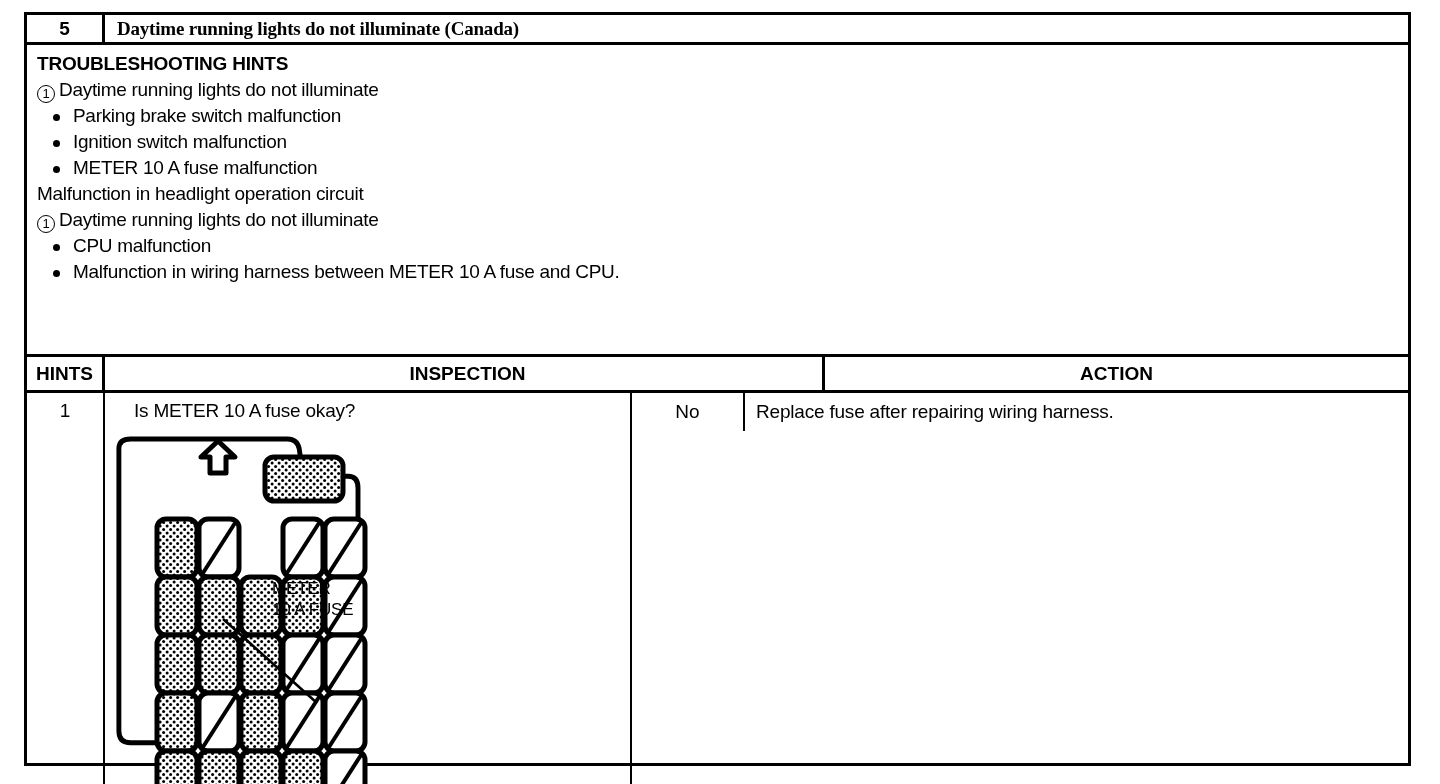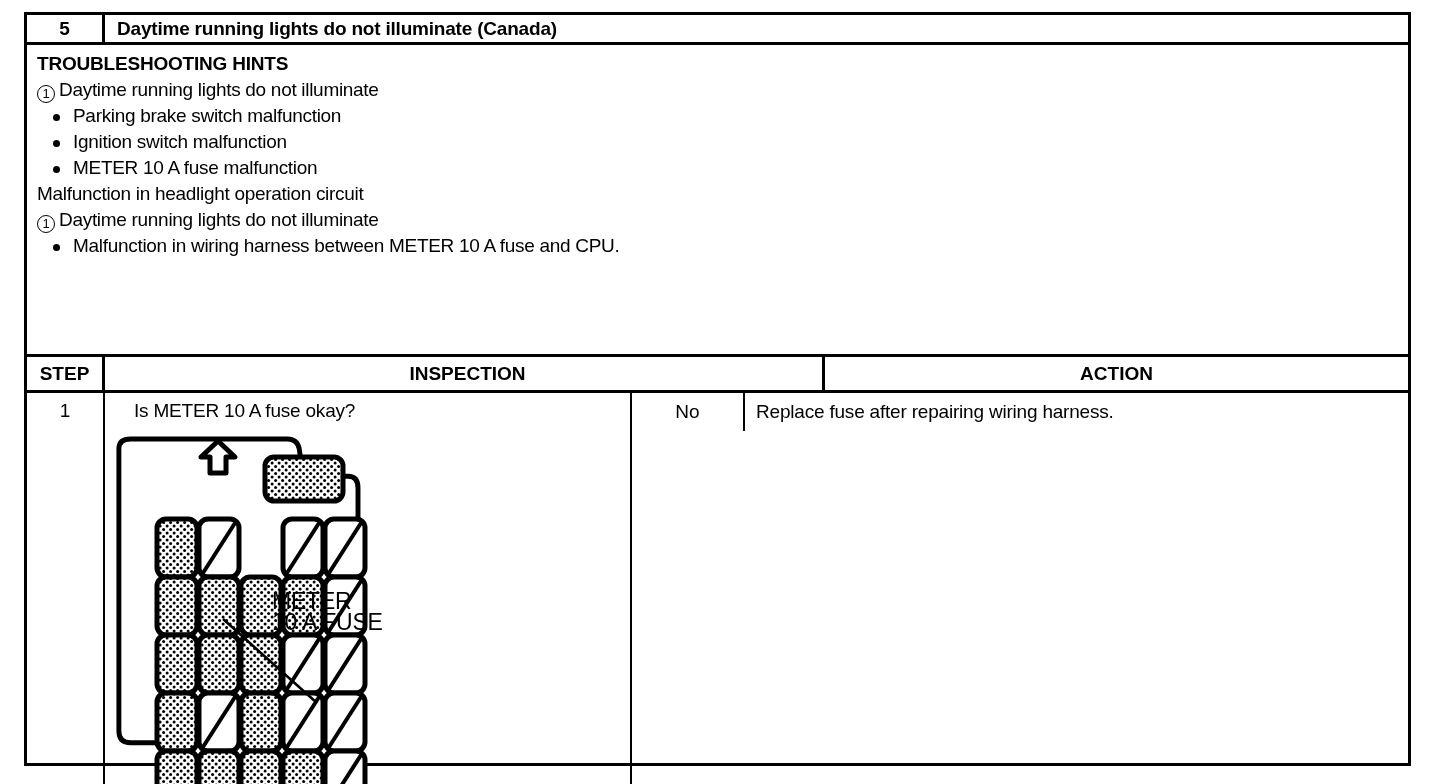--- a/index.html
+++ b/index.html
@@ -44,20 +44,21 @@
     font-size: 19px;
   }
   .title-text {
     flex: 1;
     display: flex;
     align-items: center;
     padding-left: 12px;
     font-weight: bold;
     font-size: 19px;
     letter-spacing: -0.2px;
+    font-family: Liberation Serif, serif;
   }
 
   
   .hints {
     border-bottom: 3px solid #000;
     box-sizing: border-box;
     padding: 6px 0 7px 10px;
     height: 312px;
   }
   .hints-title {
@@ -194,22 +195,22 @@
     position: absolute;
     right: 10px;
     bottom: 4px;
     font-size: 14px;
     letter-spacing: 0.5px;
     font-family: "Liberation Sans", sans-serif;
   }
   .fig-label {
     position: absolute;
     left: 167px;
-    top: 168px;
-    font-size: 23px;
+    top: 155px;
+    font-size: 17px;
     line-height: 21px;
     letter-spacing: -0.2px;
   }
 </style>
 </head>
 <body>
 
 <div id="sheet">
 
   <div class="title-row">
@@ -220,25 +221,26 @@
   <div class="hints">
     <div class="hints-title">TROUBLESHOOTING HINTS</div>
 
     <div class="hint-line"><span class="hint-circ">1</span><span>Daytime running lights do not illuminate</span></div>
     <div class="hint-bullet-line">Parking brake switch malfunction</div>
     <div class="hint-bullet-line">Ignition switch malfunction</div>
     <div class="hint-bullet-line">METER 10 A fuse malfunction</div>
 
     <div class="hint-line">Malfunction in headlight operation circuit</div>
     <div class="hint-line"><span class="hint-circ">1</span><span>Daytime running lights do not illuminate</span></div>
+    <div class="hint-bullet-line">CPU malfunction</div>
     <div class="hint-bullet-line">Malfunction in wiring harness between METER 10 A fuse and CPU.</div>
   </div>
 
   <div class="colhead">
-    <div class="ch-step">STEP</div>
+    <div class="ch-step">HINTS</div>
     <div class="ch-insp">INSPECTION</div>
     <div class="ch-action">ACTION</div>
   </div>
 
   <div class="bodyrow">
 
     <div class="bd-step">1</div>
 
     <div class="bd-insp">
       <div class="insp-q">Is METER 10 A fuse okay?</div>

